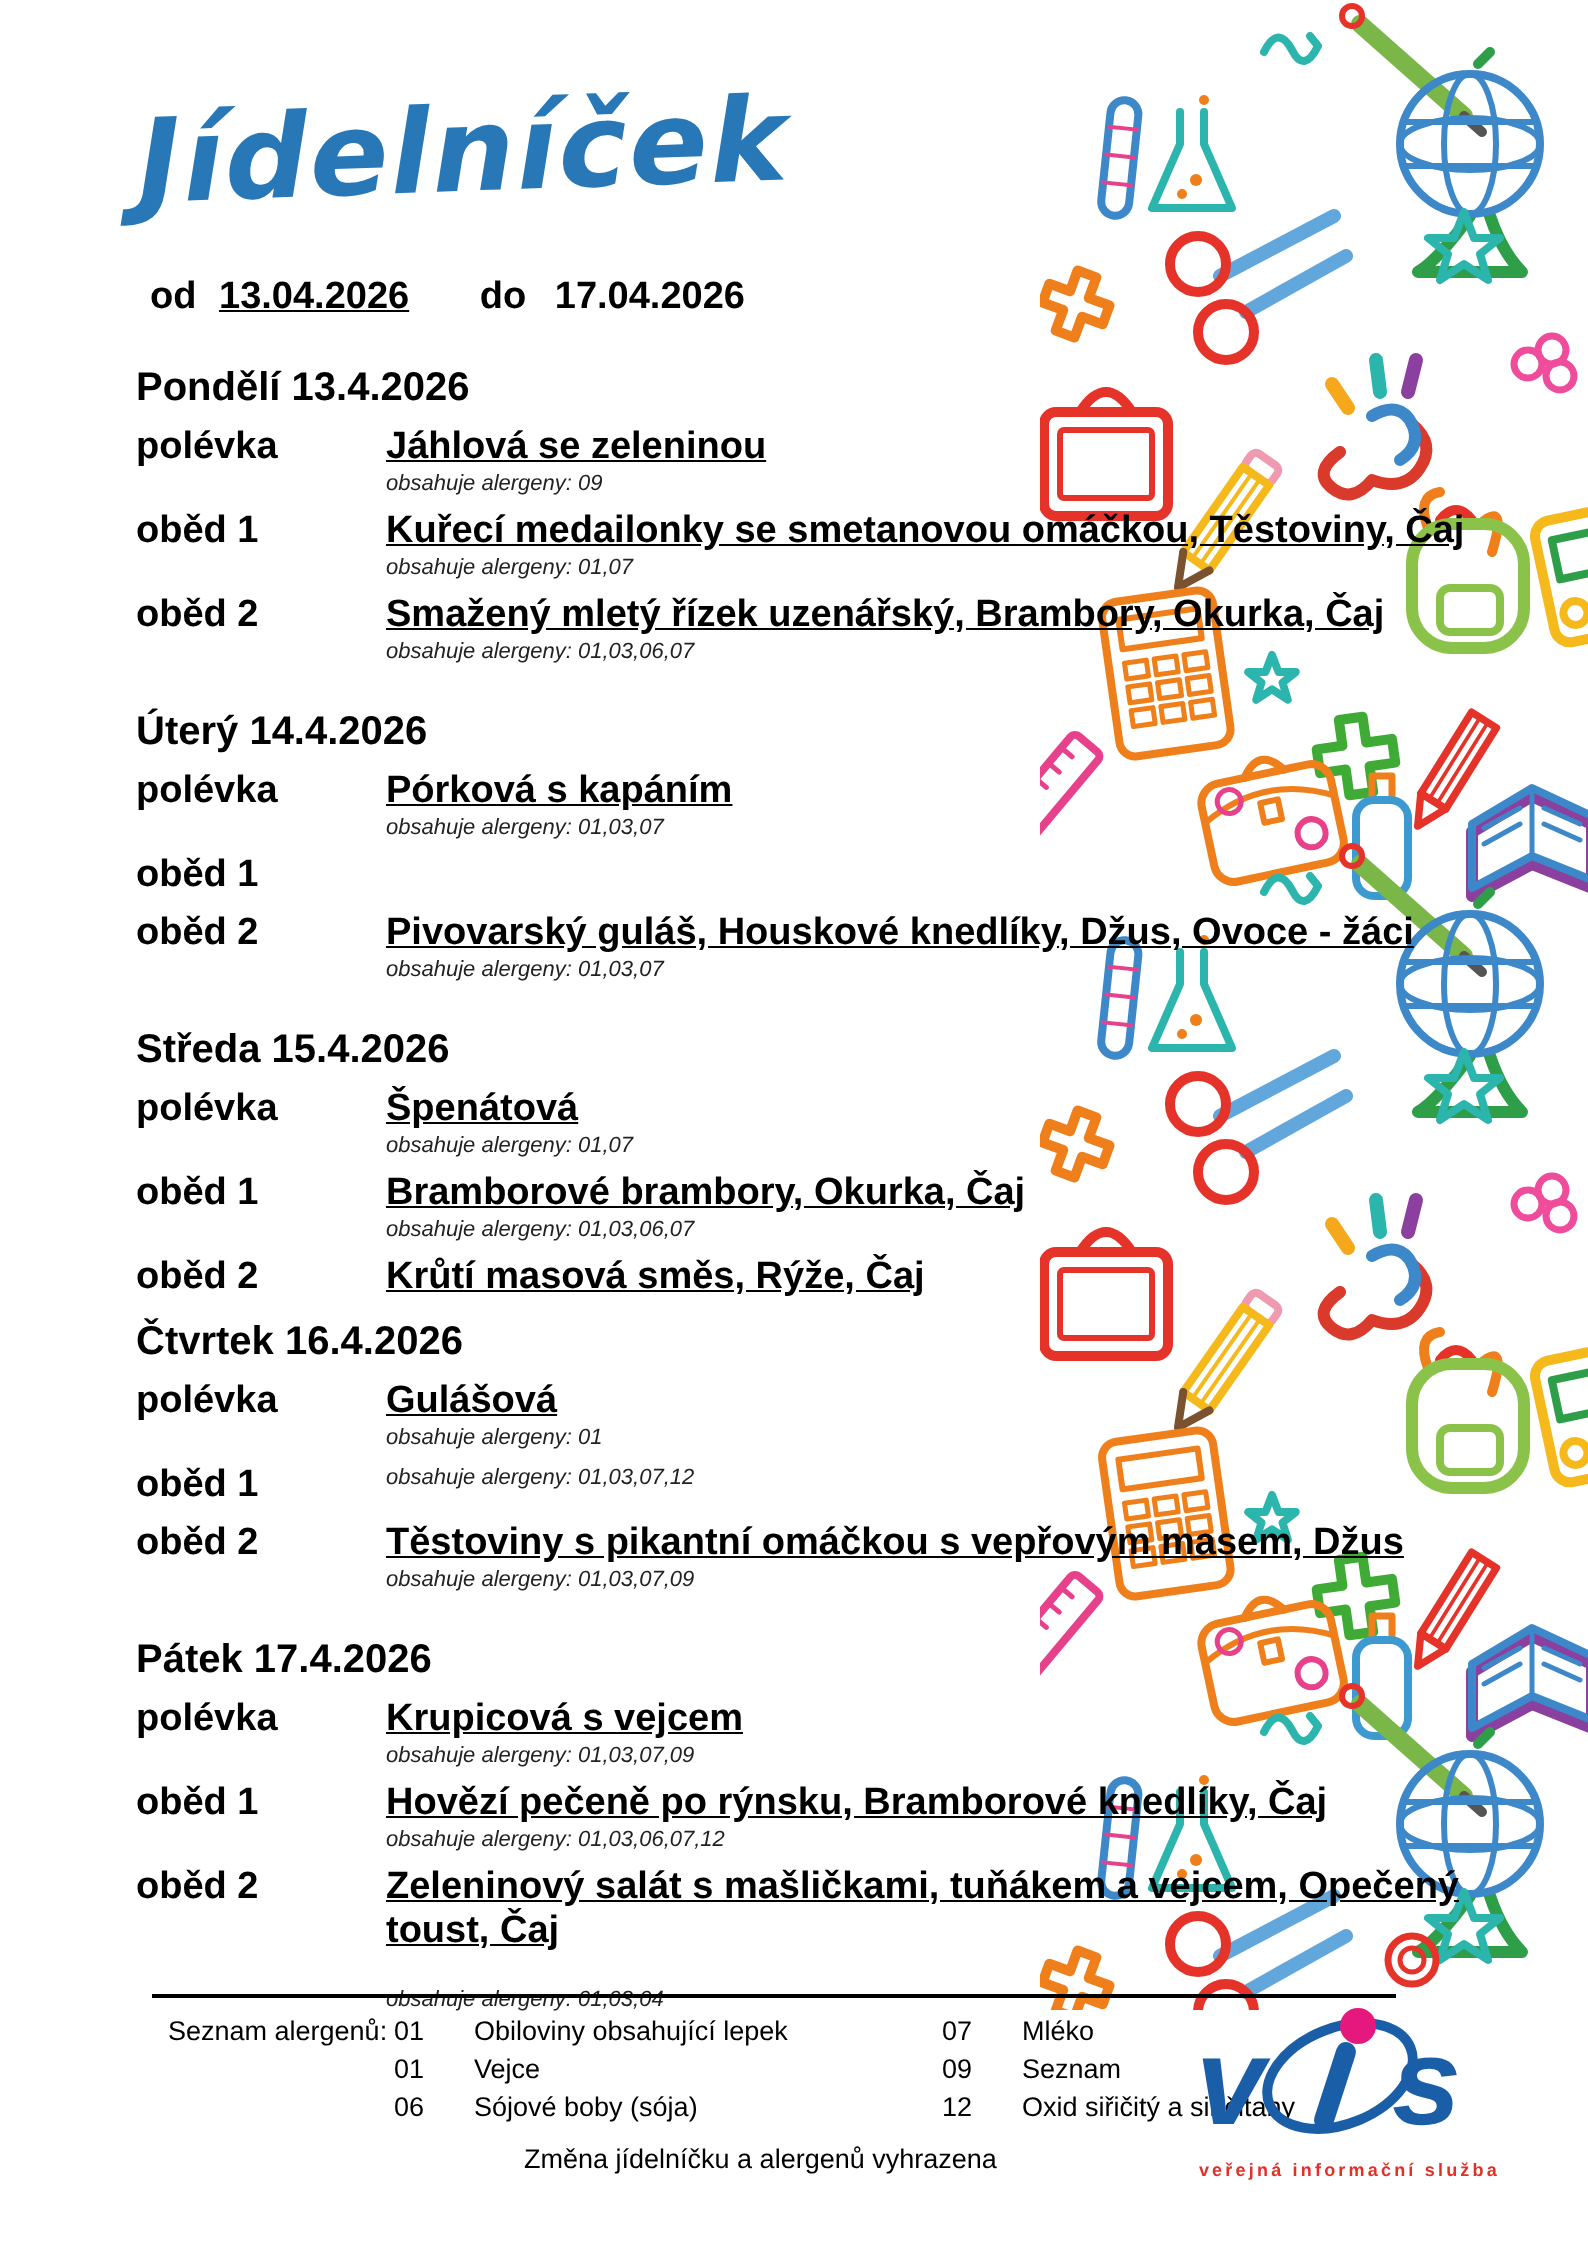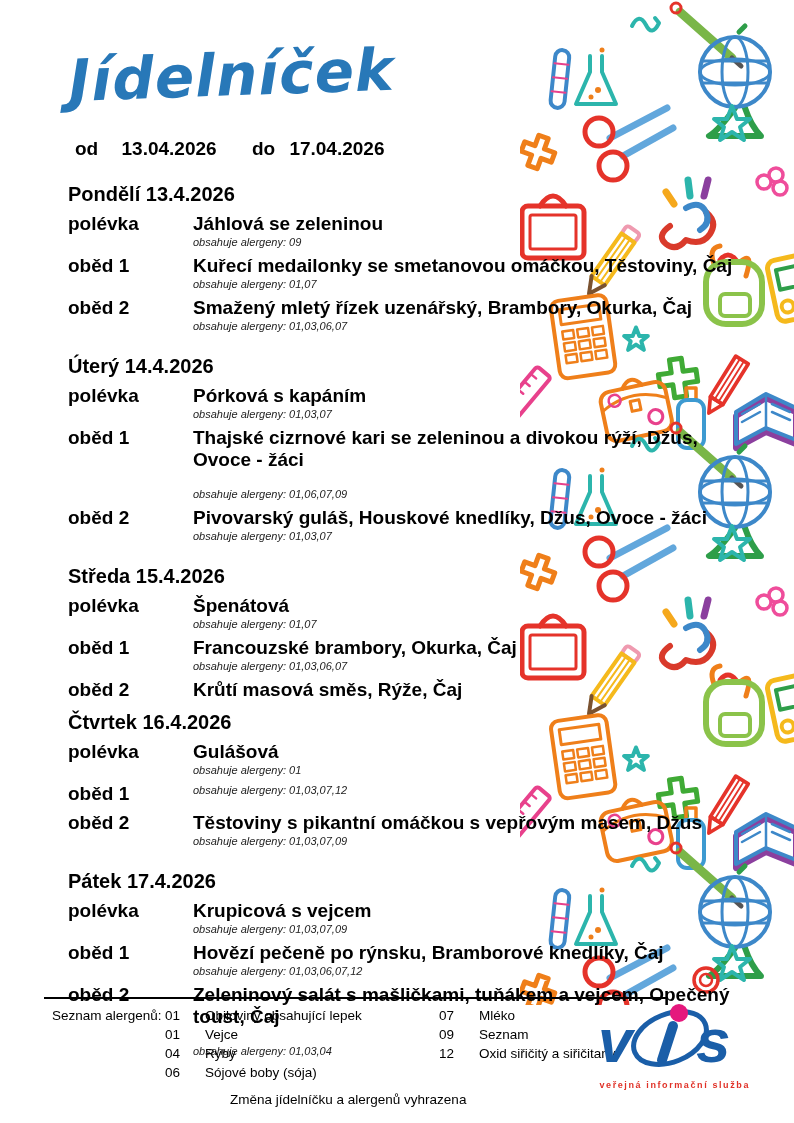--- a/index.html
+++ b/index.html
@@ -13,34 +13,34 @@
   
   .content{position:relative;z-index:1;padding:0 44px 0 68px;}
   .title{
     display:inline-block;margin:50px 0 0 2px;
     font-family:"DejaVu Sans",sans-serif;font-style:italic;font-weight:bold;
     font-size:58px;line-height:1.1;color:#2878b8;
     transform:rotate(-2deg);transform-origin:left bottom;letter-spacing:1px;
   }
   .date-line{margin-top:24px;font-size:19px;font-weight:bold;white-space:nowrap;}
   .date-line .lbl-from{margin-left:7px;}
-  .date-line .val-from{margin-left:18px;}
+  .date-line .val-from{margin-left:6px;text-decoration:underline;}
   .date-line .lbl-to{margin-left:30px;}
   .date-line .val-to{margin-left:9px;}
   .day{margin-top:23px;}
   .day.tight{margin-top:4px;}
   .day-header{font-size:20px;font-weight:bold;margin:0 0 7px 0;}
   .meal{display:flex;margin-bottom:7px;}
   .meal-label{flex:none;width:125px;font-size:19px;font-weight:bold;line-height:1.15;}
   .meal-body{max-width:556px;}
-  .dish{font-size:19px;font-weight:bold;line-height:1.16;}
+  .dish{font-size:19px;font-weight:bold;line-height:1.16;text-decoration:underline;}
   .allergens{font-size:11px;font-style:italic;color:#222;margin-top:1px;min-height:2px;}
   .allergens.gap-top{margin-top:17px;}
   
-  .footer{position:absolute;left:52px;top:997px;width:660px;z-index:1;}
+  .footer{position:absolute;left:84px;top:997px;width:660px;z-index:1;}
   .footer-rule{border:none;border-top:2px solid #000;width:622px;margin:0 0 7px -8px;}
   .legend{display:flex;font-size:13.5px;line-height:1.42;}
   .legend-label{flex:none;width:113px;}
   .legend-col{flex:none;}
   .legend-col.first{width:274px;}
   .lcode{display:inline-block;width:40px;}
   .notice{font-size:13.5px;margin:9px 0 0 178px;}
   .vis-logo{position:absolute;right:44px;top:1002px;z-index:2;}
 </style>
 </head>
@@ -233,24 +233,20 @@
     <div class="day-header">Úterý 14.4.2026</div>
     <div class="meal">
       <div class="meal-label">polévka</div>
       <div class="meal-body">
           <div class="dish">Pórková s kapáním</div>
       <div class="allergens">obsahuje alergeny: 01,03,07</div>
         </div>
     </div>
     <div class="meal">
       <div class="meal-label">oběd 1</div>
-      <div class="meal-body">
-          <div class="dish">Thajské cizrnové kari se zeleninou a divokou rýží, Džus, Ovoce - žáci</div>
-      <div class="allergens gap-top">obsahuje alergeny: 01,06,07,09</div>
-        </div>
     </div>
     <div class="meal">
       <div class="meal-label">oběd 2</div>
       <div class="meal-body">
           <div class="dish">Pivovarský guláš, Houskové knedlíky, Džus, Ovoce - žáci</div>
       <div class="allergens">obsahuje alergeny: 01,03,07</div>
         </div>
     </div>
   </div>
 
@@ -260,21 +256,21 @@
     <div class="meal">
       <div class="meal-label">polévka</div>
       <div class="meal-body">
           <div class="dish">Špenátová</div>
       <div class="allergens">obsahuje alergeny: 01,07</div>
         </div>
     </div>
     <div class="meal">
       <div class="meal-label">oběd 1</div>
       <div class="meal-body">
-          <div class="dish">Francouzské brambory, Okurka, Čaj</div>
+          <div class="dish">Bramborové brambory, Okurka, Čaj</div>
       <div class="allergens">obsahuje alergeny: 01,03,06,07</div>
         </div>
     </div>
     <div class="meal">
       <div class="meal-label">oběd 2</div>
       <div class="meal-body">
           <div class="dish">Krůtí masová směs, Rýže, Čaj</div>
       <div class="allergens"></div>
         </div>
     </div>
@@ -332,21 +328,20 @@
   </div>
 </div>
 
 <div class="footer">
   <hr class="footer-rule">
   <div class="legend">
     <div class="legend-label">Seznam alergenů:</div>
     <div class="legend-col first">
       <div><span class="lcode">01</span><span>Obiloviny obsahující lepek</span></div>
       <div><span class="lcode">01</span><span>Vejce</span></div>
-      <div><span class="lcode">04</span><span>Ryby</span></div>
       <div><span class="lcode">06</span><span>Sójové boby (sója)</span></div>
     </div>
     <div class="legend-col">
       <div><span class="lcode">07</span><span>Mléko</span></div>
       <div><span class="lcode">09</span><span>Seznam</span></div>
       <div><span class="lcode">12</span><span>Oxid siřičitý a siřičitany</span></div>
     </div>
   </div>
   <div class="notice">Změna jídelníčku a alergenů vyhrazena</div>
 </div>

